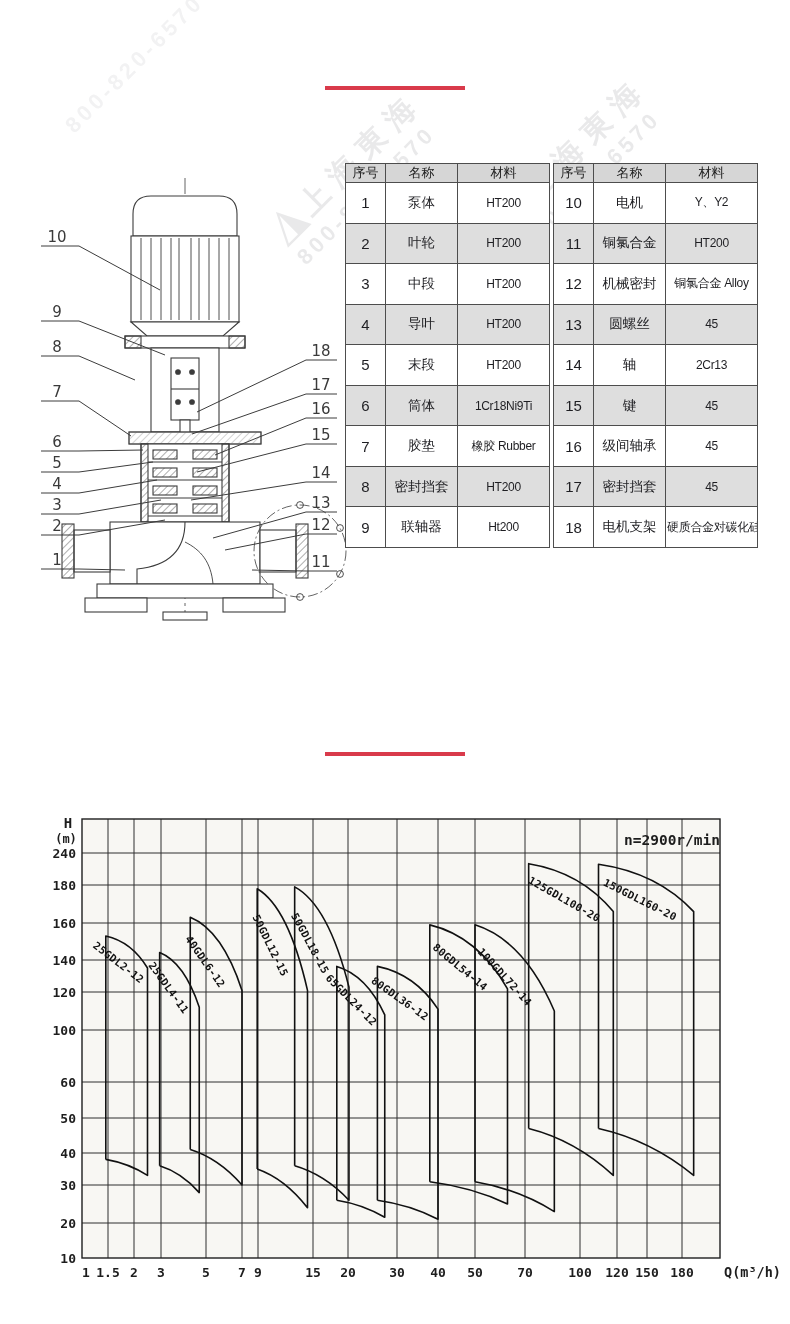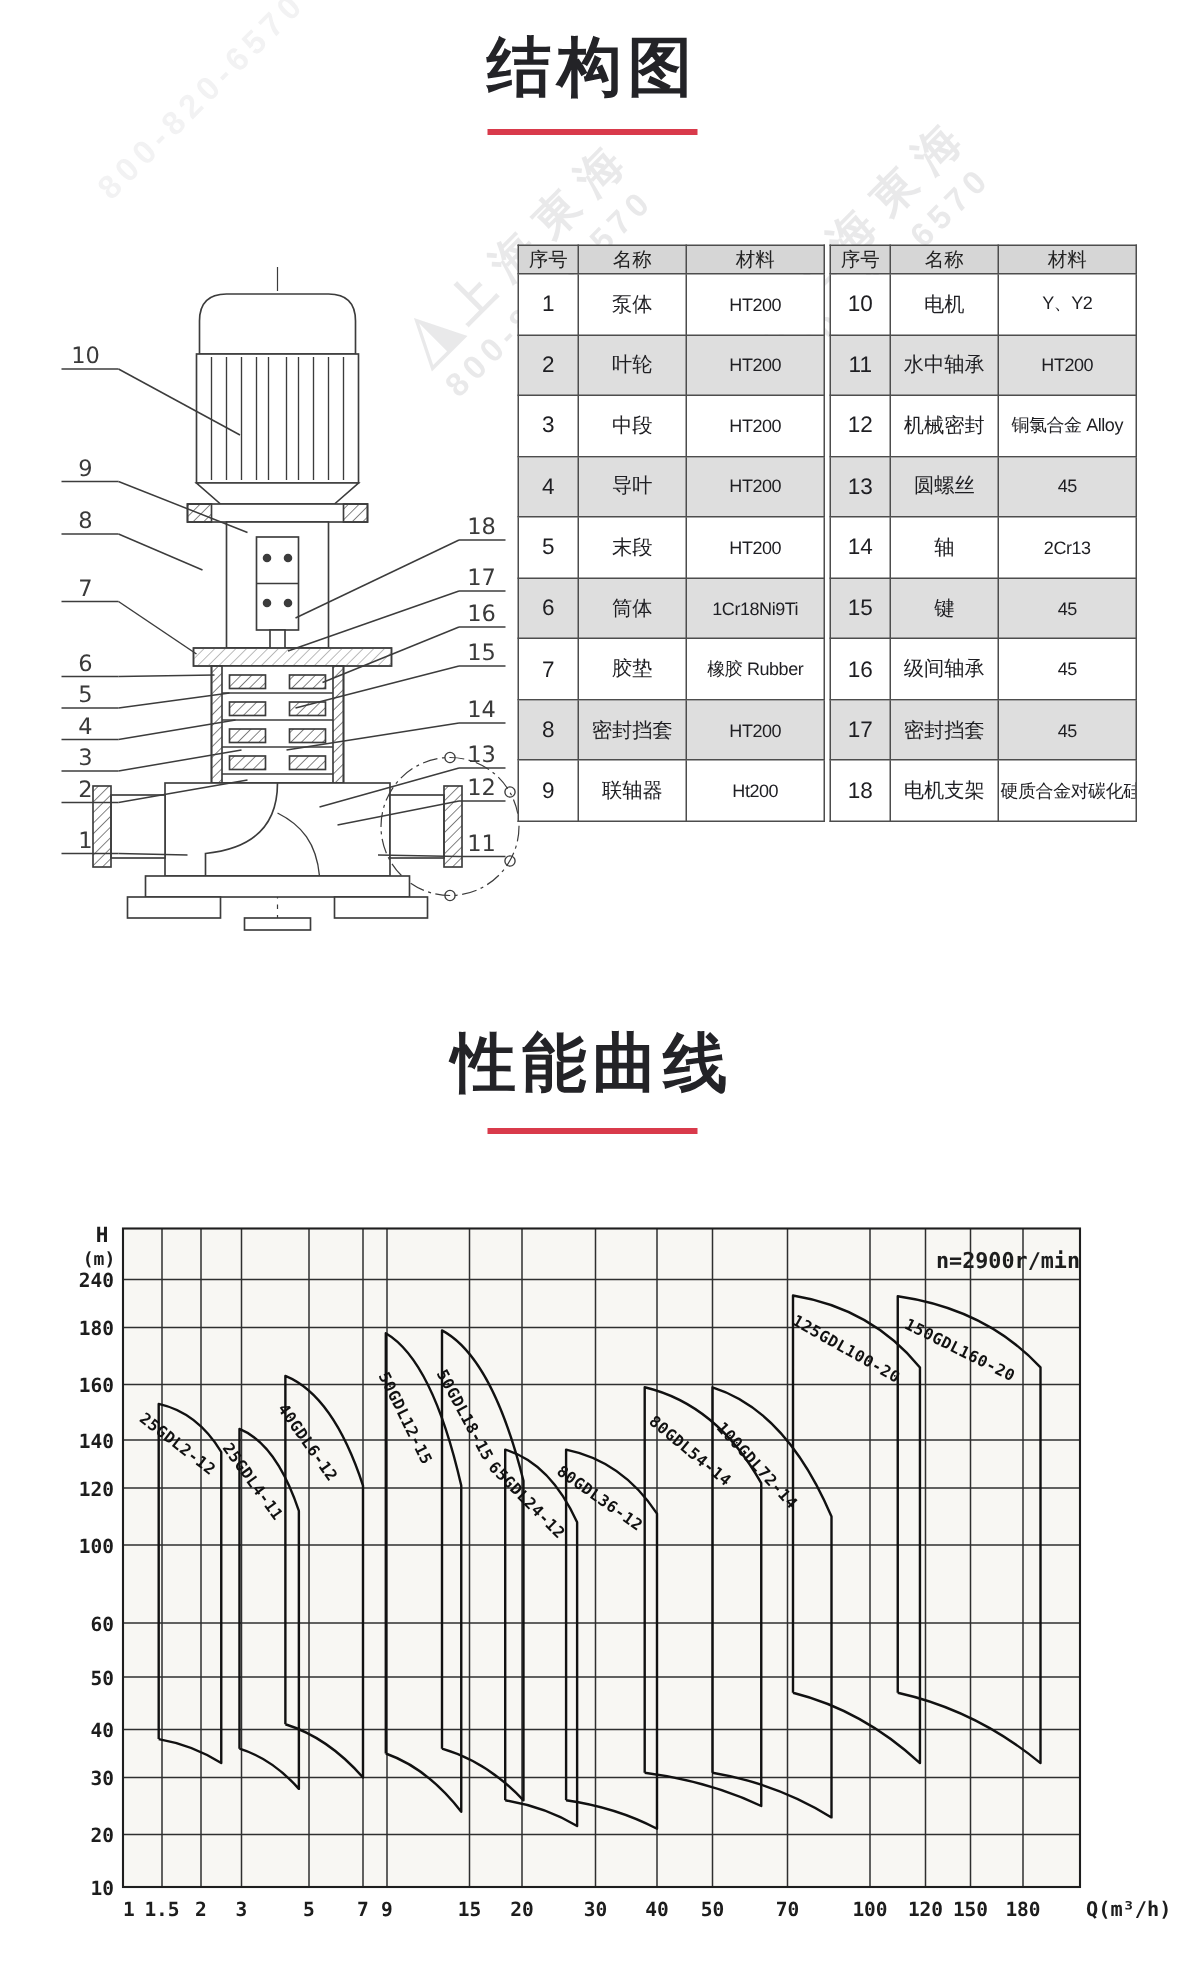--- a/index.html
+++ b/index.html
@@ -45,21 +45,20 @@
   </div>
   <div class="wm" style="left:480px;top:200px;">
     <span class="wm-logo">◮</span>
     <span class="wm-co">上海東海</span><br>
     <span class="wm-ph">800-820-6570</span>
   </div>
   <div class="wm" style="left:60px;top:120px;opacity:.6;">
     <span class="wm-ph">800-820-6570</span>
   </div>
 
-  <h1 class="sec-title" style="top:16px;">结构图</h1>
   <div class="red-line" style="top:86px;"></div>
 
   <svg id="pump-drawing" width="332" height="472" viewBox="0 0 332 472">
     <defs>
       <pattern id="hatch" width="5" height="5" patternUnits="userSpaceOnUse" patternTransform="rotate(45)">
         <line x1="0" y1="0" x2="0" y2="5" stroke="#6a6a6a" stroke-width="1.1"></line>
       </pattern>
     </defs>
     <g stroke="#3c3c3c" stroke-width="1.1" fill="none">
 
@@ -272,21 +271,21 @@
           </tr>
         </thead>
       <tbody>
           <tr>
             <td class="">10</td>
             <td class="nm">电机</td>
             <td class="mat">Y、Y2</td>
           </tr>
           <tr>
             <td class="">11</td>
-            <td class="nm">水中轴承</td>
+            <td class="nm">铜氯合金</td>
             <td class="mat">HT200</td>
           </tr>
           <tr>
             <td class="">12</td>
             <td class="nm">机械密封</td>
             <td class="mat">铜氯合金 Alloy</td>
           </tr>
           <tr>
             <td class="">13</td>
             <td class="nm">圆螺丝</td>
@@ -314,21 +313,20 @@
           </tr>
           <tr>
             <td class="">18</td>
             <td class="nm">电机支架</td>
             <td class="mat">硬质合金对碳化硅</td>
           </tr>
         </tbody>
     </table>
   </div>
 
-  <h1 class="sec-title" style="top:680px;">性能曲线</h1>
   <div class="red-line" style="top:752px;"></div>
 
   <svg id="curves" width="790" height="544" viewBox="0 780 790 544">
     <g id="chart-grid">
         <rect x="82" y="819" width="638" height="439" fill="#f8f7f3" stroke="none"></rect>
         <line x1="108" y1="819" x2="108" y2="1258" stroke="#2f2f2f" stroke-width="1"></line>
         <line x1="134" y1="819" x2="134" y2="1258" stroke="#2f2f2f" stroke-width="1"></line>
         <line x1="161" y1="819" x2="161" y2="1258" stroke="#2f2f2f" stroke-width="1"></line>
         <line x1="206" y1="819" x2="206" y2="1258" stroke="#2f2f2f" stroke-width="1"></line>
         <line x1="242" y1="819" x2="242" y2="1258" stroke="#2f2f2f" stroke-width="1"></line>

